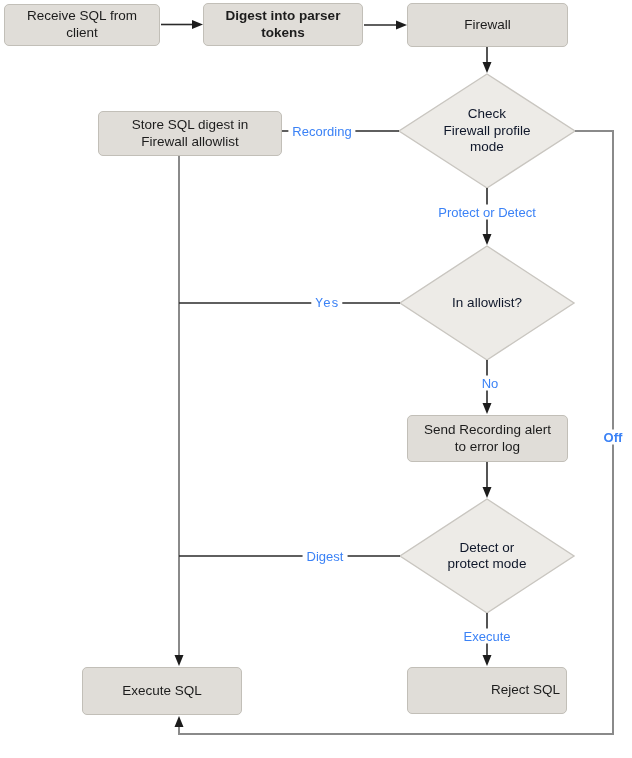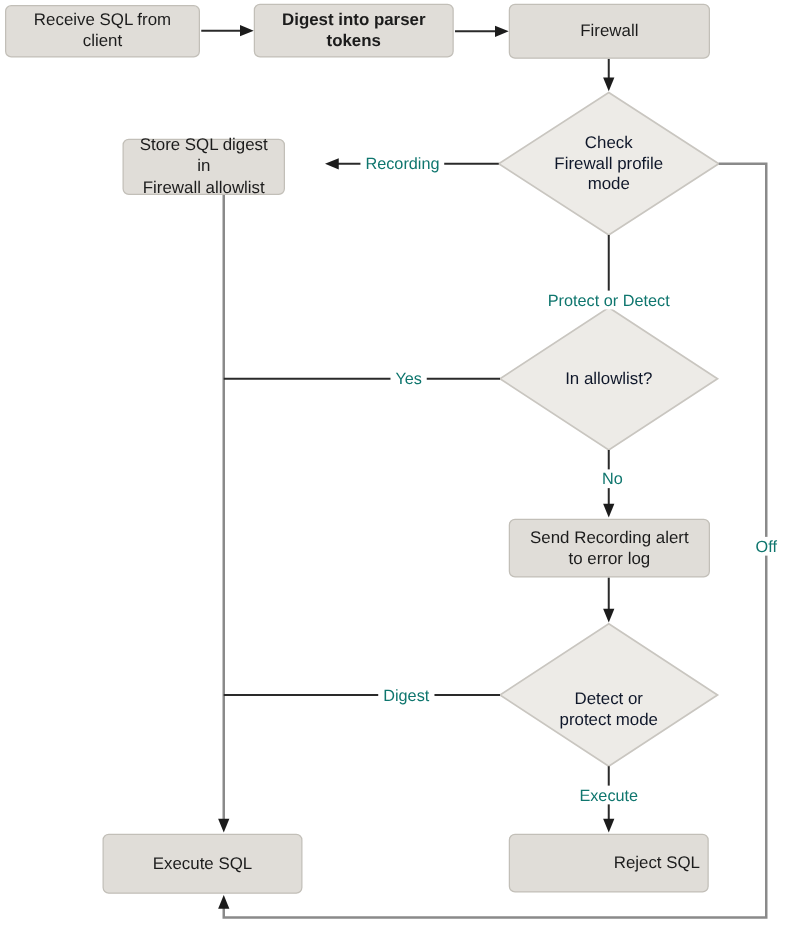--- a/index.html
+++ b/index.html
@@ -28,21 +28,21 @@
     position:absolute;
     display:flex;align-items:center;justify-content:center;
     text-align:center;color:#0f172a;font-size:13.5px;line-height:1.22;
     background:transparent;pointer-events:none;
   }
   .dlabel .lbl{white-space:pre-line;}
   .elabel{
     position:absolute;
     transform:translate(-50%,-50%);
     background:#ffffff;
-    color:#0f766e;
+    color:#3b82f6;
     font-size:13px;
     padding:0 4px;
     white-space:nowrap;
   }
 </style>
 </head>
 <body>
 
 <div class="canvas">
 
@@ -124,21 +124,21 @@
 
   <div class="node" style="left:203px;top:3px;width:160px;height:43px;font-weight:bold;">
     <span class="lbl">Digest into parser
 tokens</span>
   </div>
 
   <div class="node" style="left:407px;top:3px;width:161px;height:44px;">
     <span class="lbl">Firewall</span>
   </div>
 
-  <div class="node" style="left:98px;top:111px;width:130px;height:45px;">
+  <div class="node" style="left:98px;top:111px;width:184px;height:45px;">
     <span class="lbl">Store SQL digest in
 Firewall allowlist</span>
   </div>
 
   <div class="node" style="left:407px;top:415px;width:161px;height:47px;">
     <span class="lbl">Send Recording alert
 to error log</span>
   </div>
 
   <div class="node" style="left:82px;top:667px;width:160px;height:48px;">
@@ -152,32 +152,32 @@
   <div class="dlabel" style="left:417px;top:91px;width:140px;height:80px;">
     <span class="lbl">Check
 Firewall profile
 mode</span>
   </div>
 
   <div class="dlabel" style="left:417px;top:283px;width:140px;height:40px;text-align:right;">
     <span class="lbl">In allowlist?</span>
   </div>
 
-  <div class="dlabel" style="left:417px;top:528px;width:140px;height:56px;align-items:flex-end;">
+  <div class="dlabel" style="left:417px;top:528px;width:140px;height:56px;">
     <span class="lbl">Detect or
 protect mode</span>
   </div>
 
   <span class="elabel" style="left:322px;top:131px;">Recording</span>
 
-  <span class="elabel" style="left:487px;top:212px;margin-top:28px;">Protect or Detect</span>
+  <span class="elabel" style="left:487px;top:212px;">Protect or Detect</span>
 
-  <span class="elabel" style="left:327px;top:303px;">Yes</span>
+  <span class="elabel" style="left:327px;top:303px;font-family:Liberation Mono, monospace;">Yes</span>
 
   <span class="elabel" style="left:490px;top:383px;">No</span>
 
-  <span class="elabel" style="left:613px;top:437px;">Off</span>
+  <span class="elabel" style="left:613px;top:437px;font-weight:bold;">Off</span>
 
   <span class="elabel" style="left:325px;top:556px;">Digest</span>
 
   <span class="elabel" style="left:487px;top:636px;">Execute</span>
 
 </div>
 
 </body></html>

